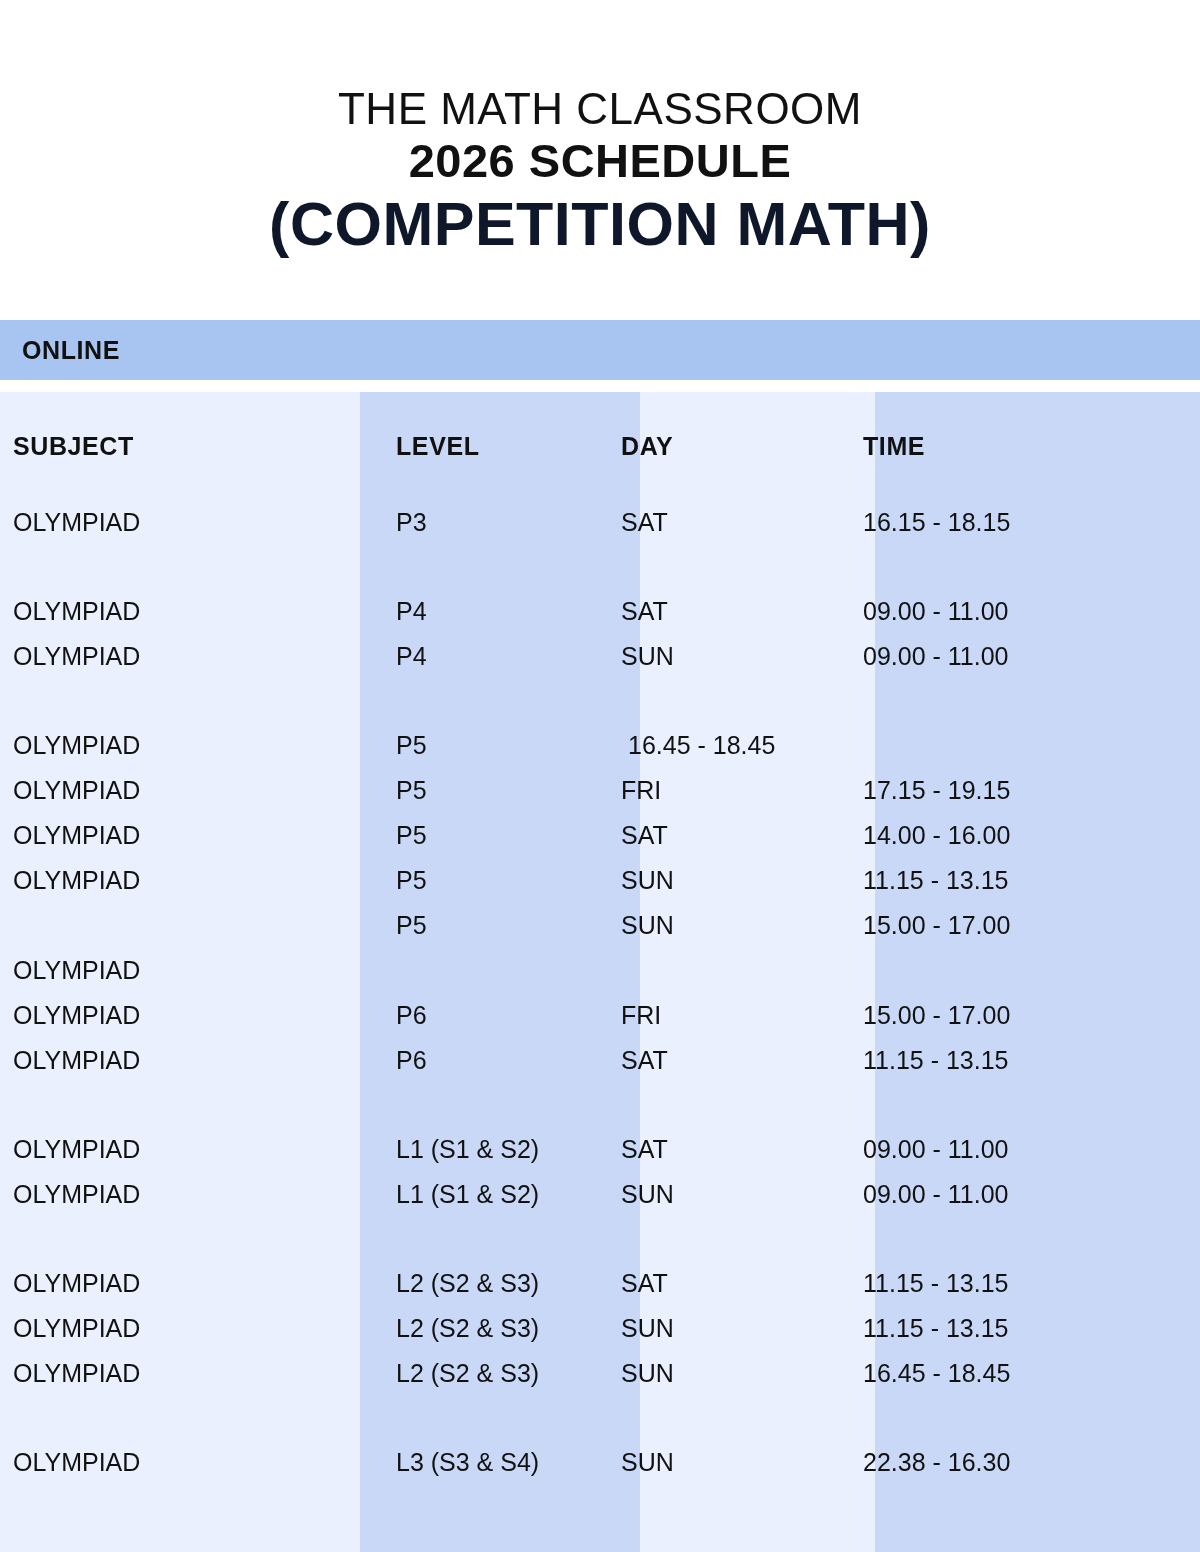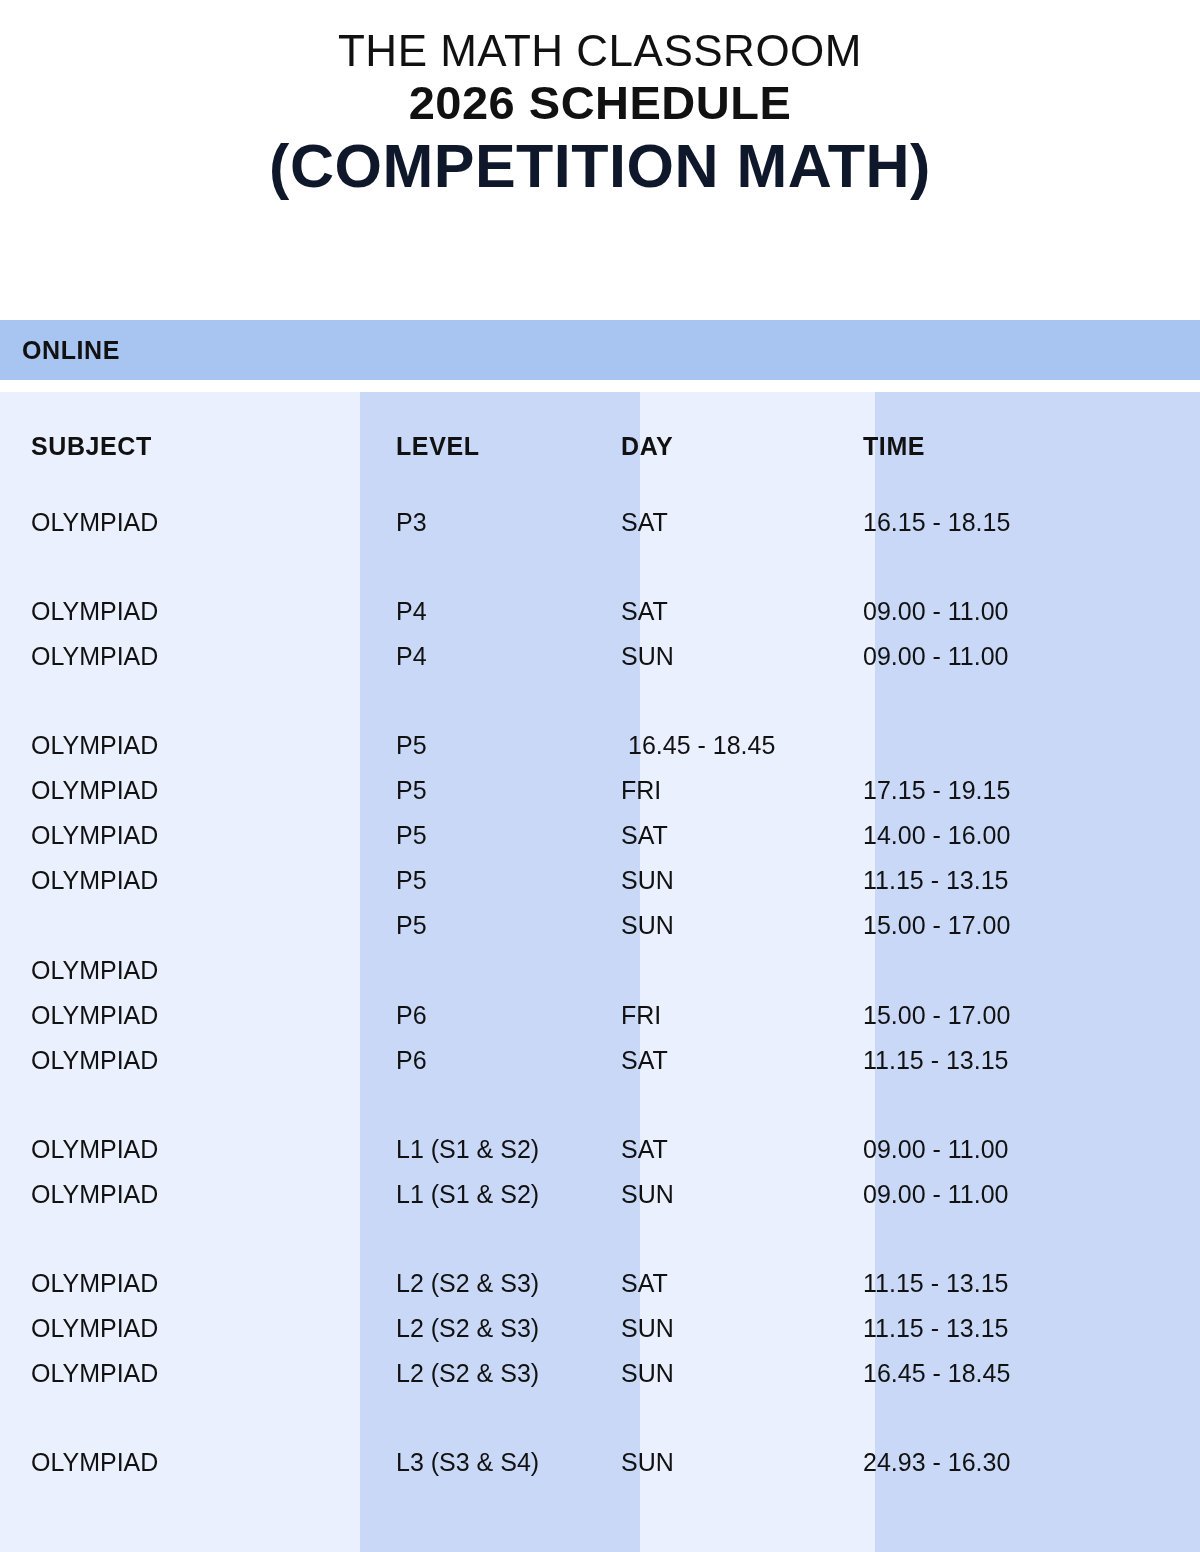--- a/index.html
+++ b/index.html
@@ -16,21 +16,21 @@
   }
 
   .page {
     position: relative;
     width: 1200px;
     height: 1552px;
   }
 
   
   .header {
-    padding-top: 26px;
+    padding-top: 84px;
     text-align: center;
     background: #ffffff;
   }
   .header-line1 {
     font-size: 44px;
     font-weight: 400;
     letter-spacing: 0.5px;
     line-height: 1.12;
     color: #111111;
   }
@@ -101,21 +101,21 @@
   .row.spacer { height: 44px; }
   .row.header-row { height: 108px; }
 
   .cell {
     font-size: 25px;
     line-height: 45px;
     color: #111111;
     white-space: nowrap;
     overflow: hidden;
   }
-  .cell.subject { width: 360px; padding-left: 31px; box-sizing: border-box; }
+  .cell.subject { width: 360px; padding-left: 13px; box-sizing: border-box; }
   .cell.level   { width: 224px; padding-left: 36px; box-sizing: border-box; }
   .cell.day     { width: 235px; padding-left: 37px; box-sizing: border-box; }
   .cell.time    { width: 325px; padding-left: 44px; box-sizing: border-box; }
 
   .header-row .cell {
     font-weight: 700;
     letter-spacing: 0.6px;
     line-height: 108px;
   }
 </style>
@@ -289,19 +289,19 @@
         <div class="cell subject"></div>
         <div class="cell level"></div>
         <div class="cell day"></div>
         <div class="cell time"></div>
       </div>
 
       <div class="row">
         <div class="cell subject">OLYMPIAD</div>
         <div class="cell level">L3 (S3 &amp; S4)</div>
         <div class="cell day">SUN</div>
-        <div class="cell time">24.93 - 16.30</div>
+        <div class="cell time">22.38 - 16.30</div>
       </div>
 
     </div>
   </div>
 
 </div>
 
 </body></html>

